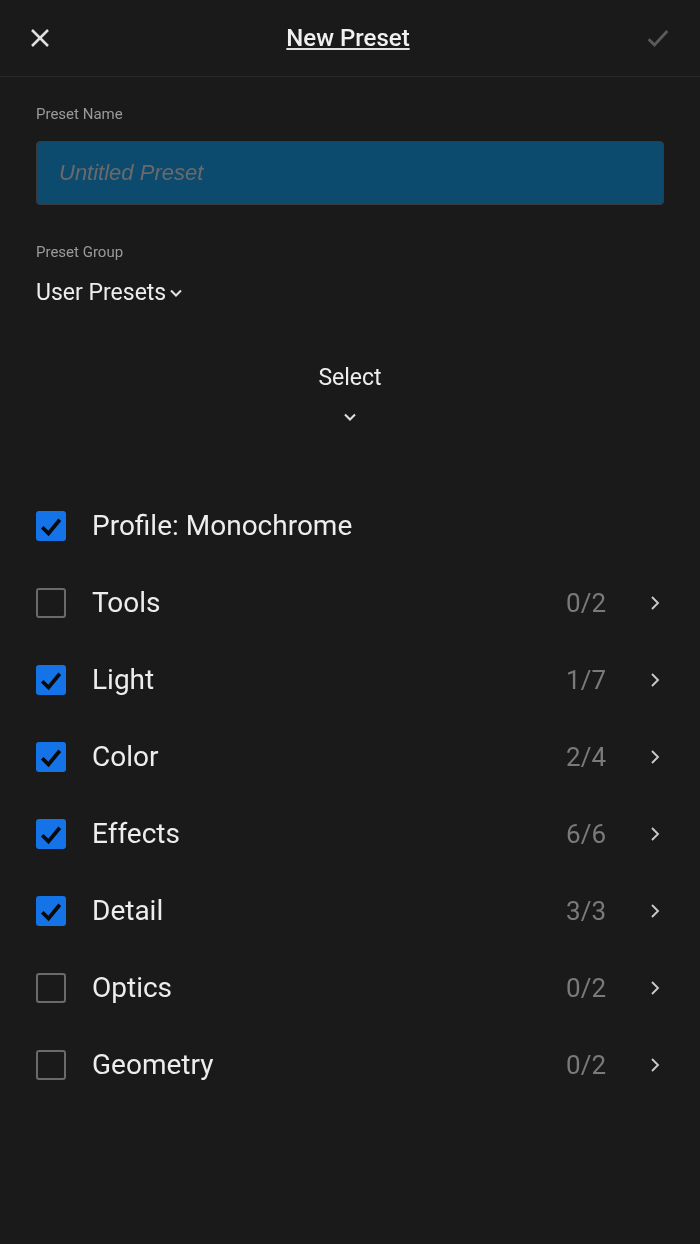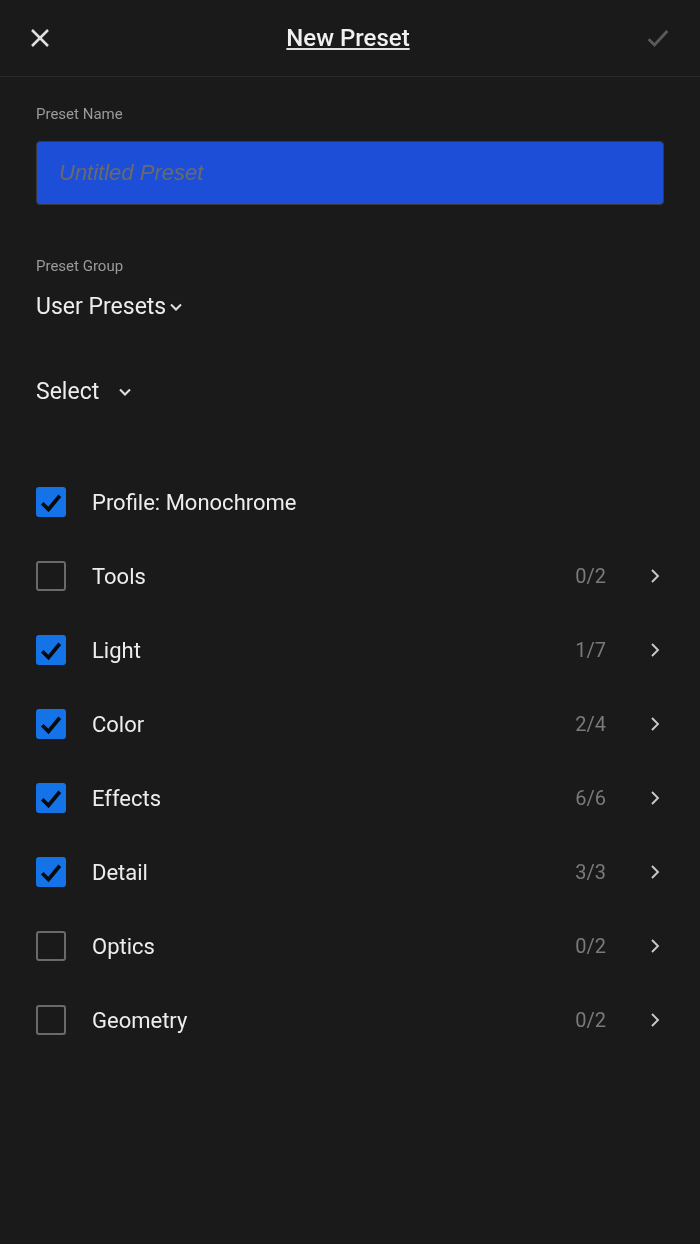--- a/index.html
+++ b/index.html
@@ -50,35 +50,35 @@
     .content {
       padding: 28px 36px;
     }
     .field-label {
       font-size: 15px;
       color: #9a9a9a;
       margin-bottom: 18px;
     }
     .text-input {
       width: 100%;
-      background-color: #1d4ed8;
+      background-color: #0c4a6e;
       border: 1px solid #3a3a3a;
       border-radius: 4px;
       padding: 18px 22px;
       font-size: 22px;
       color: #e0e0e0;
       font-style: italic;
       outline: none;
     }
     .text-input::placeholder {
       color: #6a6a6a;
       font-style: italic;
     }
     .section-spacing {
-      margin-top: 52px;
+      margin-top: 38px;
     }
     .dropdown {
       display: flex;
       align-items: center;
       cursor: pointer;
       margin-top: 18px;
     }
     .dropdown-text {
       font-size: 23px;
       color: #ededed;
@@ -91,20 +91,21 @@
       stroke: #e0e0e0;
       stroke-width: 2.5;
       fill: none;
     }
     .select-dropdown {
       margin-top: 58px;
       display: flex;
       align-items: center;
       gap: 16px;
       cursor: pointer;
+      flex-direction: column;
     }
     .options-list {
       margin-top: 60px;
     }
     .option-row {
       display: flex;
       align-items: center;
       padding: 22px 0;
       gap: 26px;
     }
@@ -123,26 +124,26 @@
     }
     .checkbox.unchecked {
       border: 2px solid #6a6a6a;
     }
     .checkbox svg {
       stroke: #0a0a0a;
       stroke-width: 3;
       fill: none;
     }
     .option-label {
-      font-size: 22px;
+      font-size: 28px;
       color: #ededed;
       flex: 1;
     }
     .option-count {
-      font-size: 20px;
+      font-size: 26px;
       color: #7a7a7a;
       margin-right: 14px;
     }
     .chevron-right {
       width: 18px;
       height: 18px;
       cursor: pointer;
     }
     .chevron-right svg {
       stroke: #cacaca;

